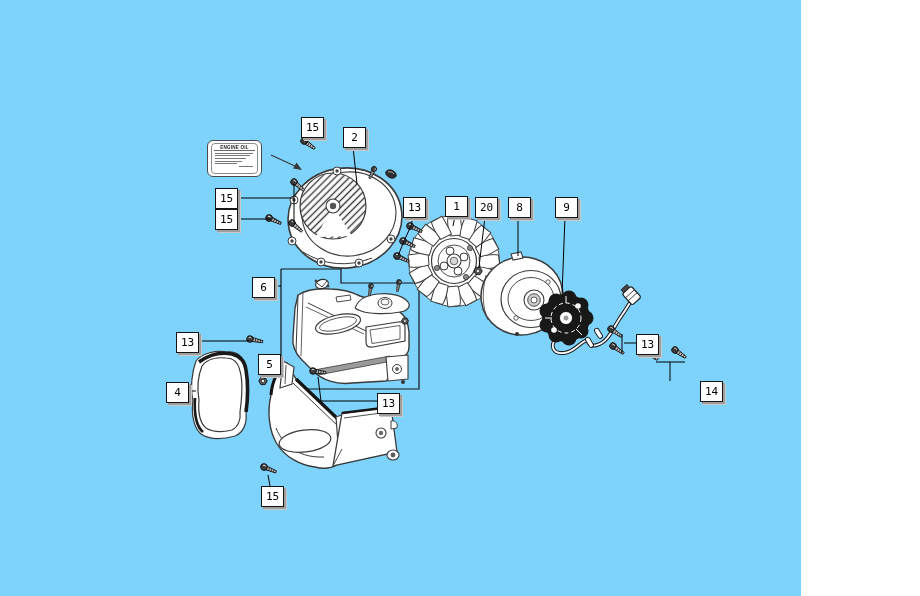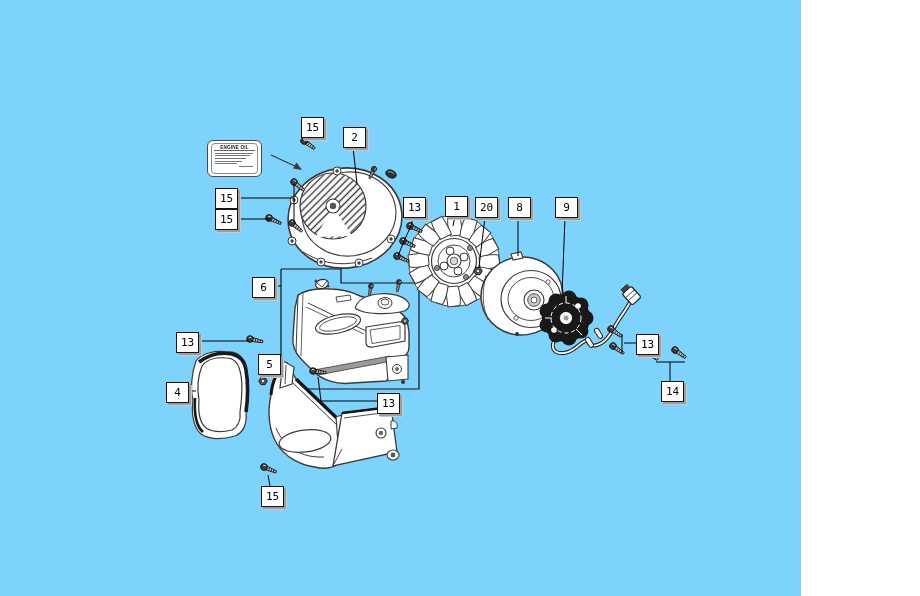--- a/index.html
+++ b/index.html
@@ -295,16 +295,16 @@
 <div class="callout" style="left:445px;top:196px">1</div>
 <div class="callout" style="left:475px;top:197px">20</div>
 <div class="callout" style="left:508px;top:197px">8</div>
 <div class="callout" style="left:555px;top:197px">9</div>
 <div class="callout" style="left:252px;top:277px">6</div>
 <div class="callout" style="left:176px;top:332px">13</div>
 <div class="callout" style="left:258px;top:354px">5</div>
 <div class="callout" style="left:166px;top:382px">4</div>
 <div class="callout" style="left:377px;top:393px">13</div>
 <div class="callout" style="left:636px;top:334px">13</div>
-<div class="callout" style="left:661px;top:381px">14</div>
+<div class="callout" style="left:700px;top:381px">14</div>
 <div class="callout" style="left:261px;top:486px">15</div>
 
 </div>
 
 </body></html>

